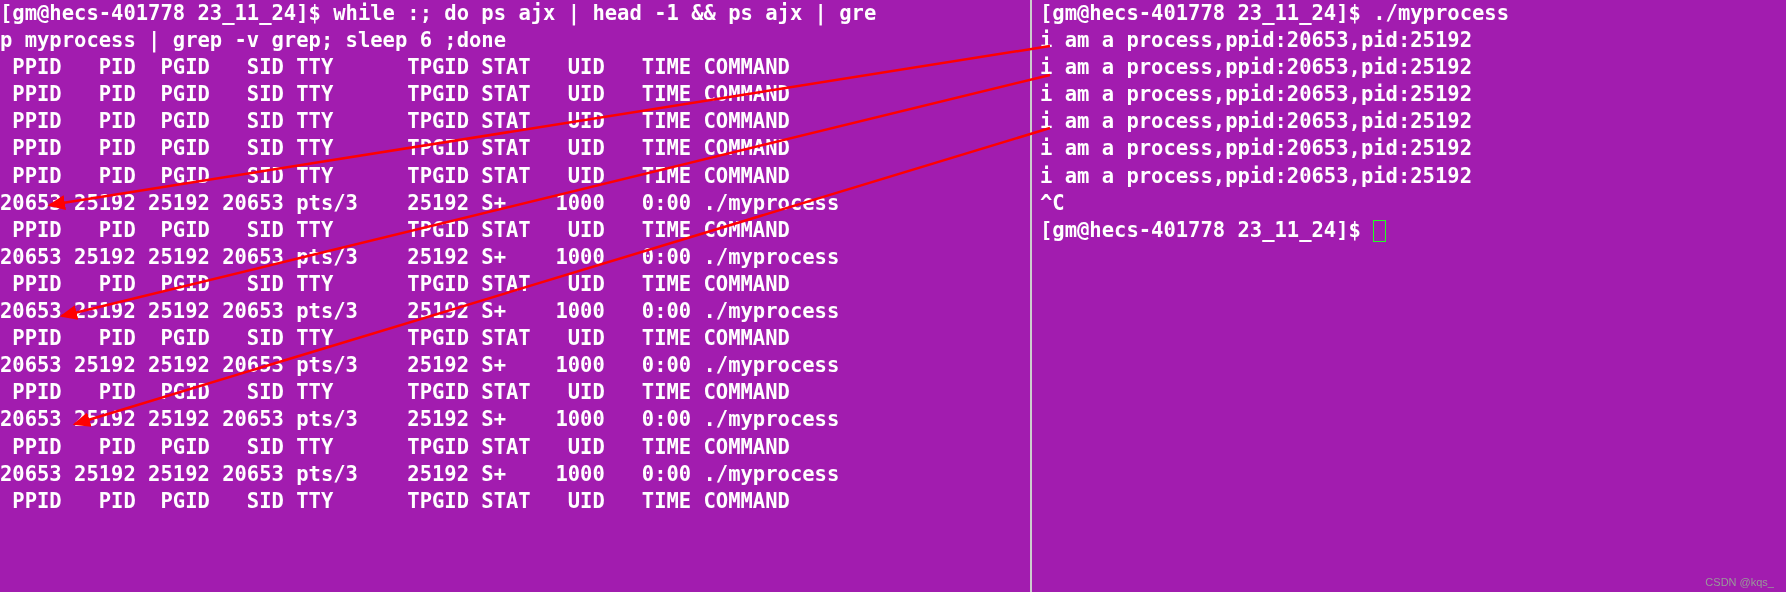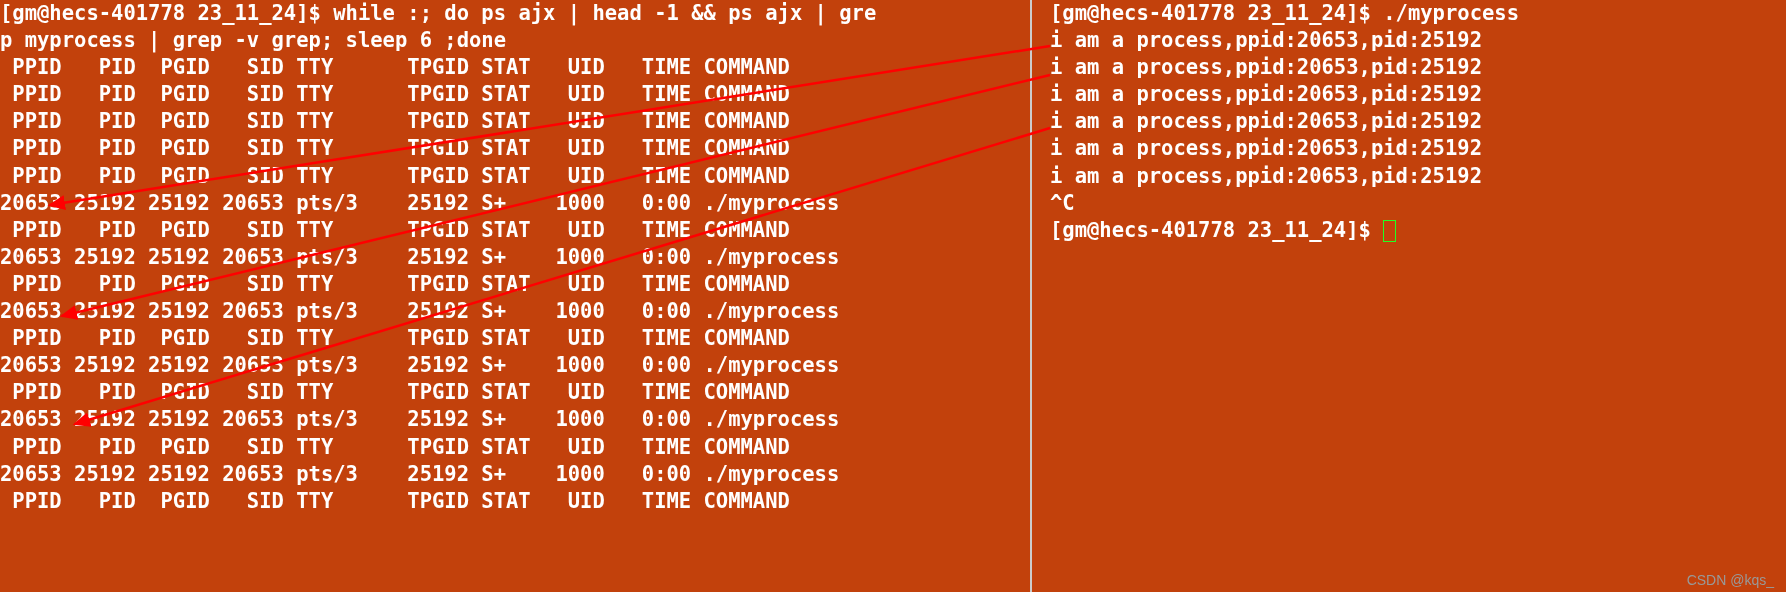--- a/index.html
+++ b/index.html
@@ -1,24 +1,24 @@
 <!DOCTYPE html>
 <html><head>
 <meta charset="utf-8">
 <style>
   html,body{margin:0;padding:0;background:#000;overflow:hidden}
   body{width:1786px;height:592px;position:relative}
   .panes{display:flex;width:100%;height:100%}
-  .pane{background:#c2410c;overflow:hidden;position:relative}
+  .pane{background:#a21caf;overflow:hidden;position:relative}
   .left{width:1030px;border-right:2px solid #ccc}
-  .right{flex:1;padding-left:18px}
+  .right{flex:1;padding-left:8px}
   .line{font-family:"DejaVu Sans Mono","Consolas",monospace;font-size:20.5px;line-height:27.1px;white-space:pre;color:#fff;font-weight:bold}
   .cursor{display:inline-block;width:11px;height:20px;border:1px solid #2f2;vertical-align:text-bottom}
   svg.arrows{position:absolute;left:0;top:0;width:1786px;height:592px;pointer-events:none}
-  .watermark{position:absolute;right:12px;bottom:4px;font-family:sans-serif;font-size:14px;color:#999}
+  .watermark{position:absolute;right:12px;bottom:4px;font-family:sans-serif;font-size:11px;color:#999}
 </style>
 </head>
 <body>
 
 <div class="panes">
   <div class="pane left">
     <div class="line"><span>[gm@hecs-401778 23_11_24]$ </span><span>while :; do ps ajx | head -1 &amp;&amp; ps ajx | gre</span></div>
     <div class="line">p myprocess | grep -v grep; sleep 6 ;done</div>
     <div id="left-rows">
         <div class="line"> PPID   PID  PGID   SID TTY      TPGID STAT   UID   TIME COMMAND</div>

